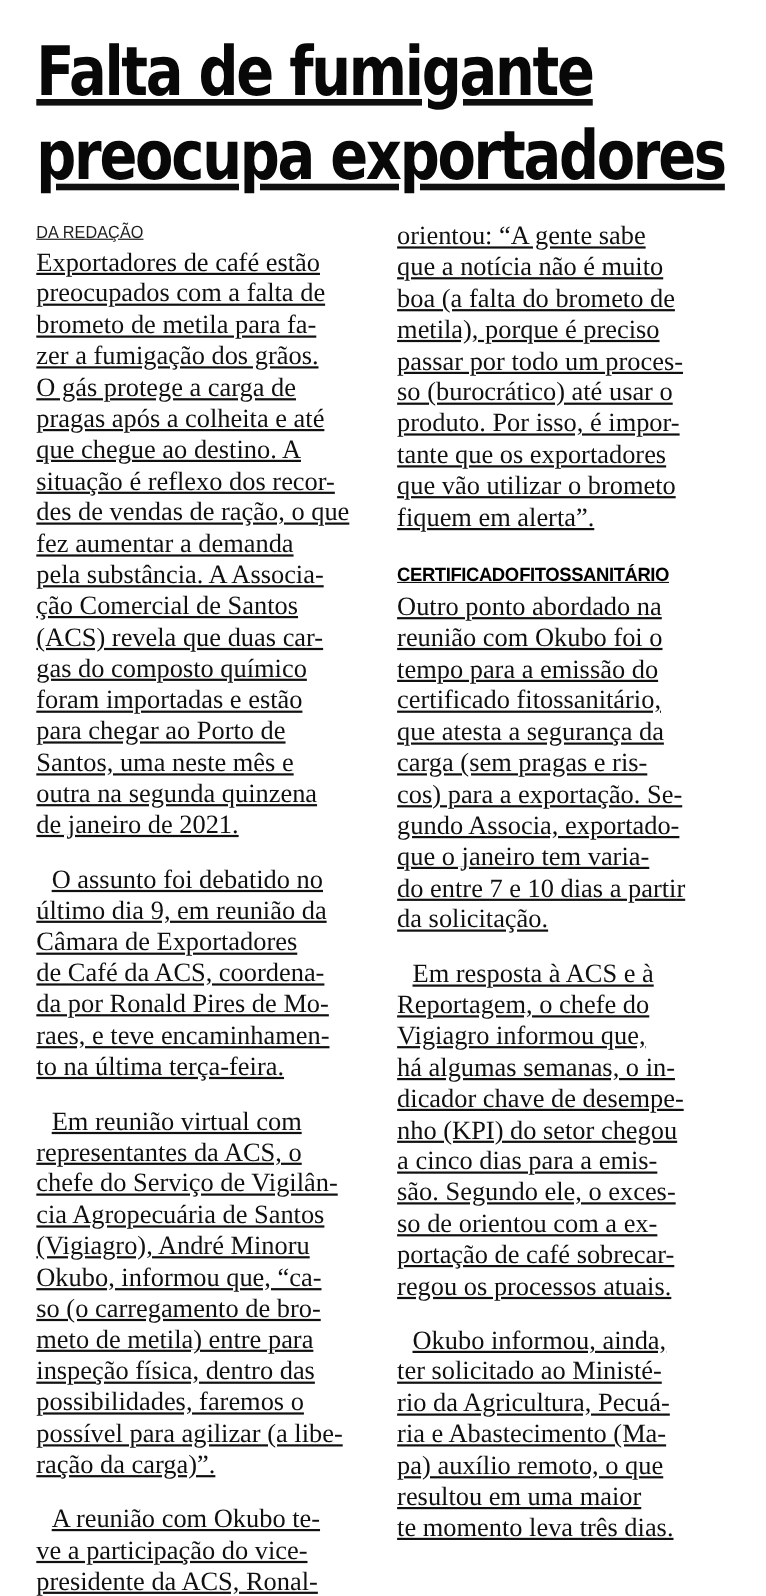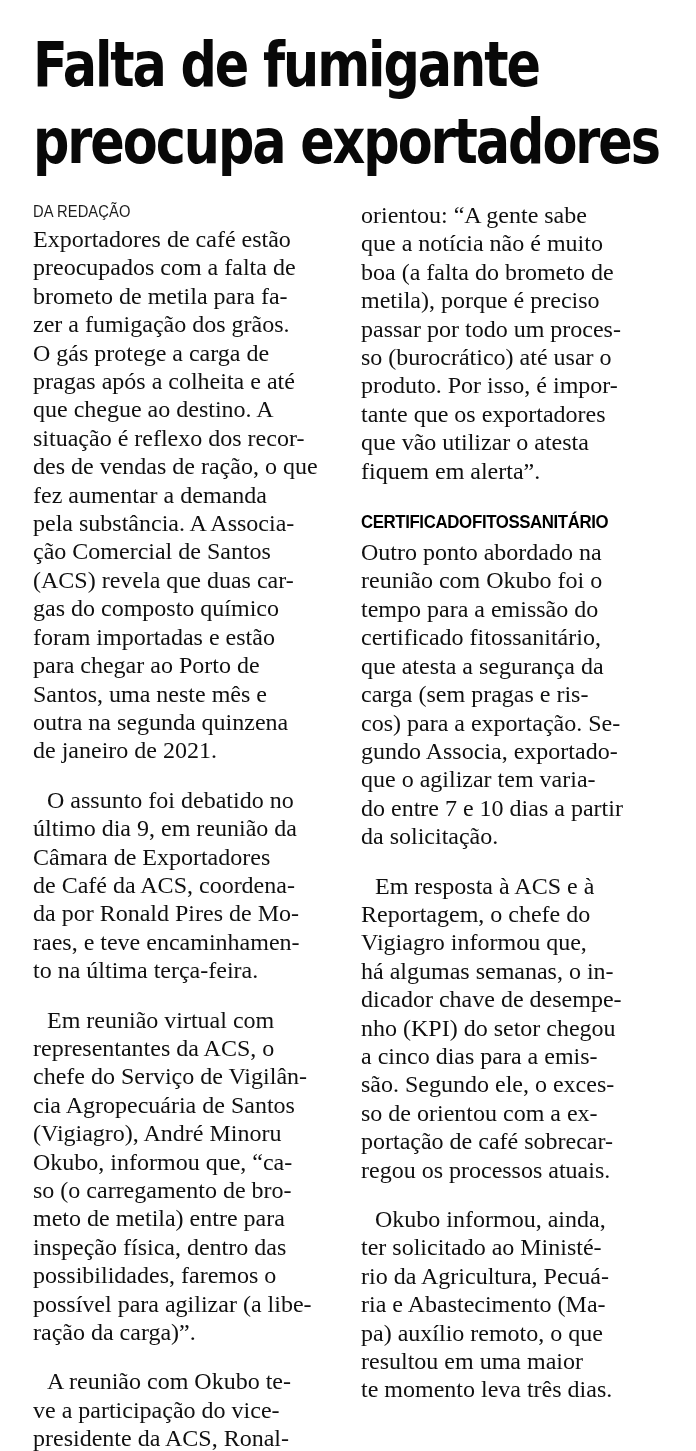--- a/index.html
+++ b/index.html
@@ -10,20 +10,21 @@
     height: 1451px;
     overflow: hidden;
   }
   .article {
     box-sizing: border-box;
     width: 696px;
     height: 1451px;
     padding: 26px 31px 0 33px;
     font-family: "Liberation Serif", serif;
     color: #101010;
+    text-decoration: underline;
   }
   .headline {
     margin: 0 0 21px 0;
     font-family: "DejaVu Sans", sans-serif;
     font-weight: bold;
     font-size: 62px;
     line-height: 77px;
     letter-spacing: -2.5px;
     color: #080808;
   }
@@ -136,34 +137,34 @@
     <div class="column">
       <div>
           <div class="line">orientou: “A gente sabe</div>
           <div class="line">que a notícia não é muito</div>
           <div class="line">boa (a falta do brometo de</div>
           <div class="line">metila), porque é preciso</div>
           <div class="line">passar por todo um proces-</div>
           <div class="line">so (burocrático) até usar o</div>
           <div class="line">produto. Por isso, é impor-</div>
           <div class="line">tante que os exportadores</div>
-          <div class="line">que vão utilizar o atesta</div>
+          <div class="line">que vão utilizar o brometo</div>
           <div class="line para-end">fiquem em alerta”.</div>
         </div>
       <div class="subhead">CERTIFICADO FITOSSANITÁRIO</div>
       <div>
           <div class="line">Outro ponto abordado na</div>
           <div class="line">reunião com Okubo foi o</div>
           <div class="line">tempo para a emissão do</div>
           <div class="line">certificado fitossanitário,</div>
           <div class="line">que atesta a segurança da</div>
           <div class="line">carga (sem pragas e ris-</div>
           <div class="line">cos) para a exportação. Se-</div>
           <div class="line">gundo Associa, exportado-</div>
-          <div class="line">que o agilizar tem varia-</div>
+          <div class="line">que o janeiro tem varia-</div>
           <div class="line">do entre 7 e 10 dias a partir</div>
           <div class="line para-end">da solicitação.</div>
           <div class="line indent">Em resposta à ACS e à</div>
           <div class="line">Reportagem, o chefe do</div>
           <div class="line">Vigiagro informou que,</div>
           <div class="line">há algumas semanas, o in-</div>
           <div class="line">dicador chave de desempe-</div>
           <div class="line">nho (KPI) do setor chegou</div>
           <div class="line">a cinco dias para a emis-</div>
           <div class="line">são. Segundo ele, o exces-</div>

